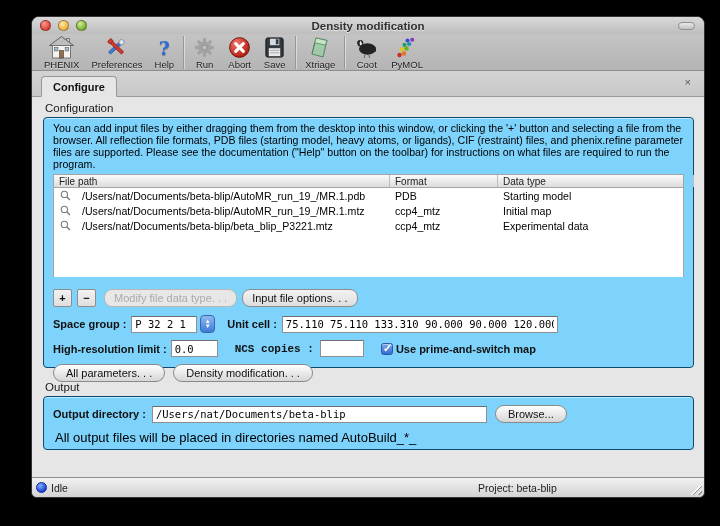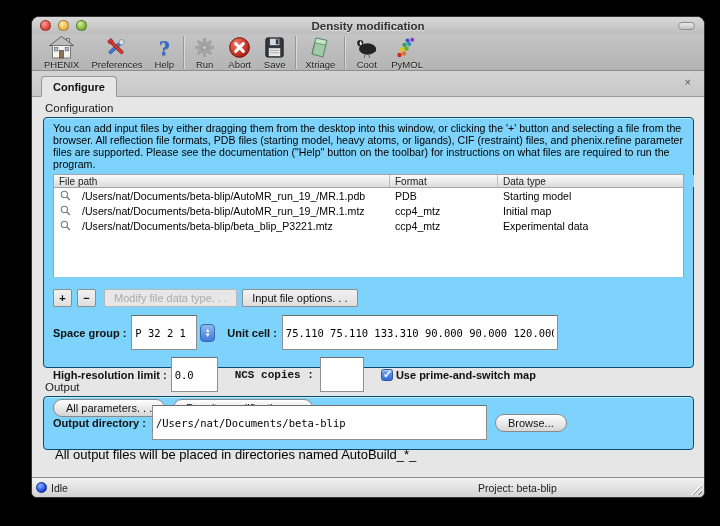--- a/index.html
+++ b/index.html
@@ -75,27 +75,27 @@
   .ft-row > div { font-size:10.6px; color:#000; padding-left:5px; white-space:nowrap; overflow:hidden; }
   .ft-path { display:flex; align-items:flex-start; gap:11px; }
   .mag { flex:0 0 auto; margin-left:1px; }
   
   .table-buttons { margin-top:12px; display:flex; gap:5px; align-items:center; }
   .btn-sq, .btn-flat {
     height:18px; border:1px solid #8d8d8d; background:linear-gradient(#f2f2f2,#dedede);
     border-radius:2px; font-size:11px; color:#111; display:flex; align-items:center; justify-content:center;
   }
   .btn-sq { width:19px; font-weight:bold; }
-  .btn-flat { padding:8px 9px; }
+  .btn-flat { padding:8px 9px;border-radius:8px; }
   .btn-flat.disabled { color:#ababab; border-color:#b7b7b7; background:#e7e7e7; }
   
   .form-row { display:flex; align-items:center; margin-top:8px; }
   .flabel { font-size:11px; font-weight:bold; color:#111; white-space:nowrap; }
   .field {
-    height:35px; border:1px solid #8f8f8f; border-top-color:#6e6e6e; background:#fff;
+    height:17px; border:1px solid #8f8f8f; border-top-color:#6e6e6e; background:#fff;
     font-family:"DejaVu Sans Mono", monospace; font-size:10.5px; color:#000;
     padding:0 3px; border-radius:0;
   }
   .stepper { width:15px; height:18px; margin-left:3px; border-radius:4px;
     background:linear-gradient(#8fb9f2,#3d7bd8); border:1px solid #3866ad;
     display:flex; flex-direction:column; align-items:center; justify-content:center; }
   .stepper span { color:#fff; font-size:6px; line-height:5px; }
   .checkbox { width:12px; height:12px; border-radius:2.5px; position:relative;
     background:linear-gradient(#7fa9ea,#2f6cd0); border:1px solid #2b58a6;
     box-shadow:inset 0 1px 0 rgba(255,255,255,.4); }

